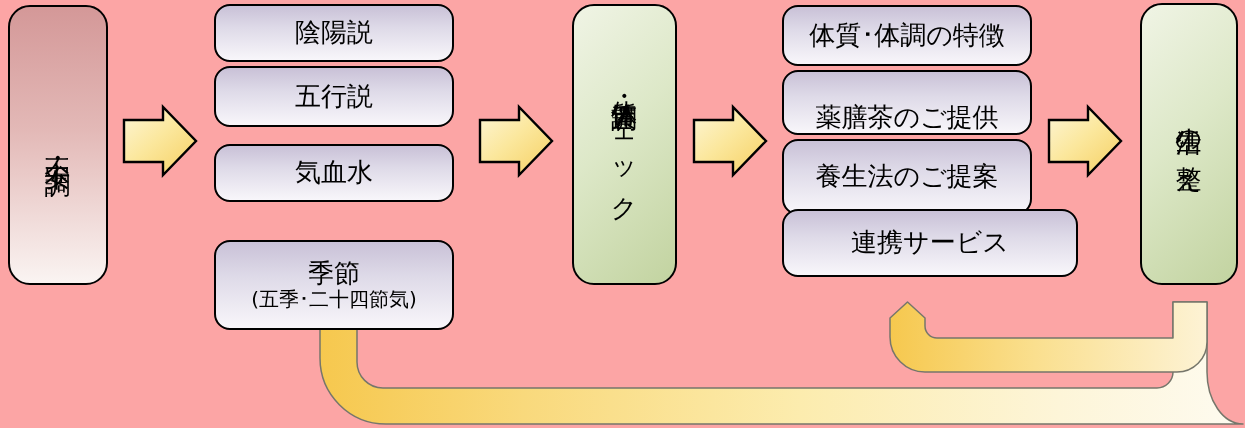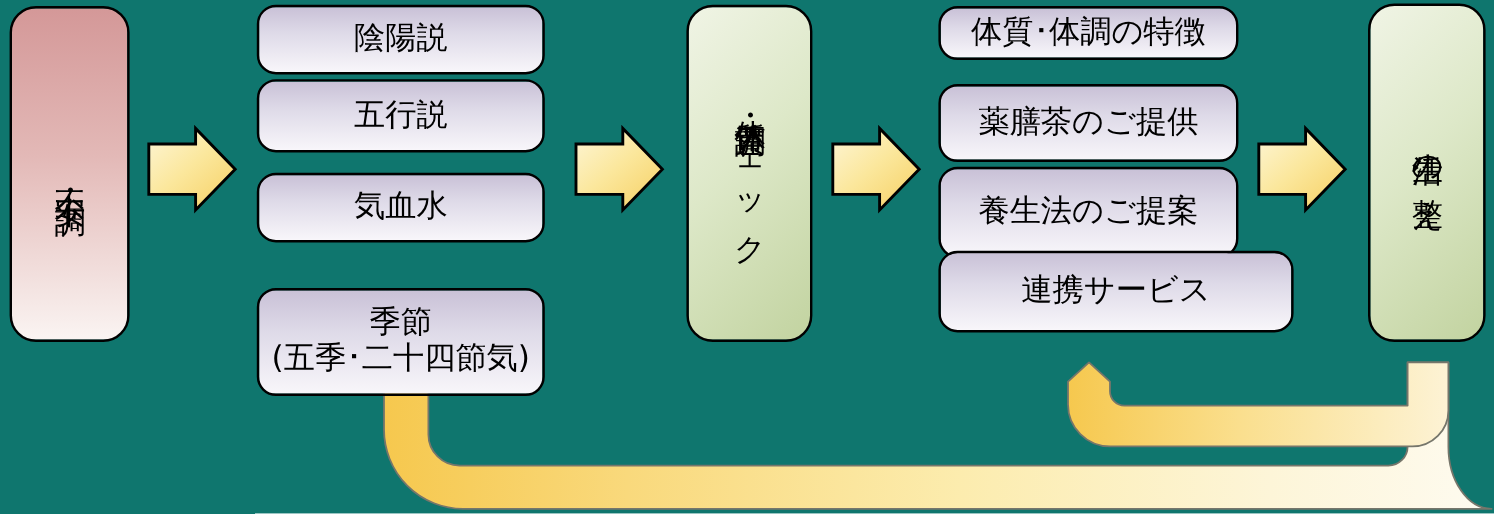--- a/index.html
+++ b/index.html
@@ -4,21 +4,21 @@
 <style>
   html, body {
     margin: 0;
     padding: 0;
     background: #ffffff;
   }
   #canvas {
     position: relative;
     width: 1245px;
     height: 428px;
-    background: #0f766e;
+    background: #fca5a5;
     font-family: "DejaVu Sans", sans-serif;
     color: #000;
     overflow: hidden;
   }
   #arrow-layer {
     position: absolute;
     left: 0; top: 0;
     width: 1245px;
     height: 428px;
   }
@@ -48,21 +48,21 @@
   }
   
   .snode {
     border-radius: 16px;
     background: linear-gradient(180deg, #c9c1d7 0%, #dedae8 40%, #f8f6fa 100%);
     font-size: 26px;
     line-height: 1.15;
     flex-direction: column;
   }
   .snode .sub {
-    font-size: 26px;
+    font-size: 20px;
   }
 </style>
 </head>
 <body>
 
 <div id="canvas">
 
   <svg id="arrow-layer" viewBox="0 0 1245 428" xmlns="http://www.w3.org/2000/svg">
     <defs>
       <linearGradient id="blockArrowGrad" x1="0" y1="0" x2="0.9" y2="1">
@@ -128,24 +128,24 @@
   </div>
   <div class="node snode" style="left:214px; top:193px; width:240px; height:90px;margin-top:47px;">
     <span>季節</span>
     <span class="sub">(五季･二十四節気)</span>
   </div>
 
   <div class="node vnode green" style="left:572px; top:4px; width:105px; height:281px; letter-spacing:1px;">
     <span>体質・体調チェック</span>
   </div>
 
-  <div class="node snode" style="left:782px; top:5px; width:250px; height:45px;">
+  <div class="node snode" style="left:782px; top:5px; width:250px; height:61px;">
     <span>体質･体調の特徴</span>
   </div>
-  <div class="node snode" style="left:782px; top:70px; width:250px; height:65px;">
+  <div class="node snode" style="left:782px; top:70px; width:250px; height:65px;justify-content:flex-end;">
     <span>薬膳茶のご提供</span>
   </div>
   <div class="node snode" style="left:782px; top:139px; width:250px; height:76px;">
     <span>養生法のご提案</span>
   </div>
   <div class="node snode" style="left:782px; top:209px; width:296px; height:68px;">
     <span>連携サービス</span>
   </div>
 
   <div class="node vnode green" style="left:1140px; top:3px; width:98px; height:282px;">

